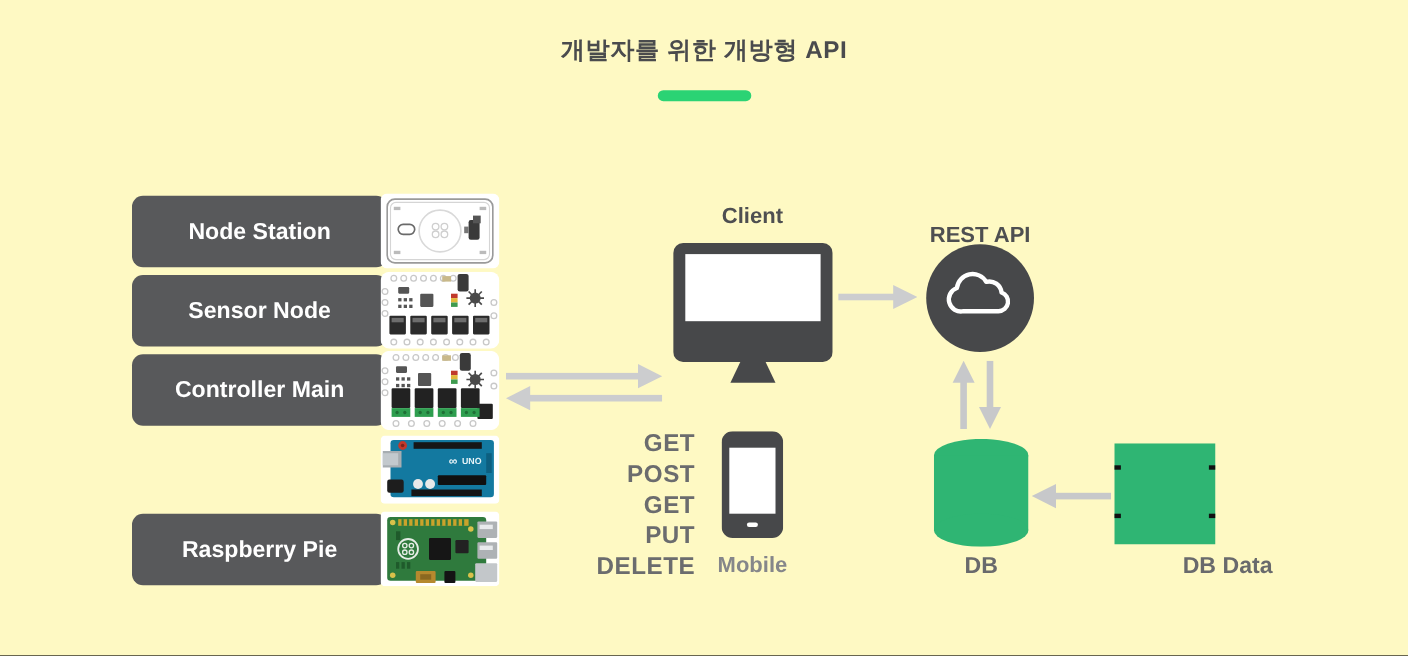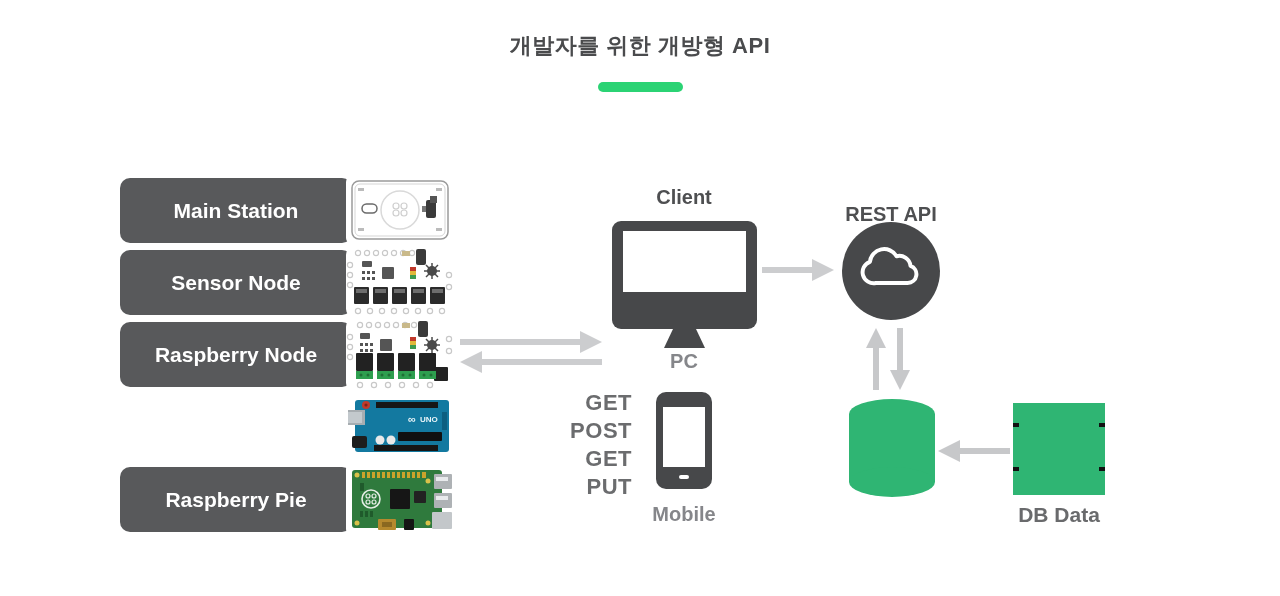--- a/index.html
+++ b/index.html
@@ -1,16 +1,16 @@
 <!DOCTYPE html>
 <html><head>
 <meta charset="utf-8">
 <style>
   html,body{margin:0;padding:0;background:#000;}
-  .stage{position:relative;width:1280px;height:596px;background:#ffffff;overflow:hidden;
+  .stage{position:relative;width:1280px;height:596px;background:#fef9c3;overflow:hidden;
          font-family:"Liberation Sans","DejaVu Sans",sans-serif;}
   .abs{position:absolute;}
 
   .page-title{left:0;top:31px;width:1280px;text-align:center;
     font-size:22px;font-weight:bold;color:#4a4b4d;letter-spacing:.5px;}
   .title-underline{left:598px;top:82px;width:85px;height:10px;border-radius:5px;background:#2bd374;}
 
   .device-row{left:120px;width:232px;height:65px;background:#58595b;border-radius:10px;
     display:flex;align-items:center;justify-content:center;}
   .device-row span{color:#fff;font-size:21px;font-weight:bold;}
@@ -22,21 +22,21 @@
   .dev-img svg{display:block;width:100%;height:100%;}
 
   .col-label{width:140px;text-align:center;font-weight:bold;font-size:20px;}
   .lbl-dark{color:#4e4f51;} .lbl-light{color:#85868a;} .lbl-mid{color:#696a6c;}
 
   .client-label{left:614px;top:186px;}
   .pc-label{left:614px;top:350px;}
   .mobile-label{left:614px;top:503px;}
   .restapi-label{left:821px;top:203px;}
   .db-label{left:822px;top:503px;font-size:21px;}
-  .dbdata-label{left:989px;top:503px;font-size:21px;}
+  .dbdata-label{left:1046px;top:503px;font-size:21px;}
 
   .monitor{left:612px;top:221px;width:145px;height:130px;}
   .phone{left:656px;top:392px;width:56px;height:100px;}
 
   .cloud-circle{left:842px;top:222px;width:98px;height:98px;border-radius:50%;background:#47484a;
     display:flex;align-items:center;justify-content:center;}
 
   .db-cyl{left:849px;top:399px;width:86px;height:98px;}
   .dbdata-sq{left:1013px;top:403px;width:92px;height:92px;}
 
@@ -54,27 +54,27 @@
 </style>
 </head>
 <body>
 
 <div class="stage">
 
   <div class="abs page-title">개발자를 위한 개방형 API</div>
   <div class="abs title-underline"></div>
 
   <div class="abs device-row row-0">
-    <span>Main Station</span>
+    <span>Node Station</span>
   </div>
   <div class="abs device-row row-1">
     <span>Sensor Node</span>
   </div>
   <div class="abs device-row row-2">
-    <span>Raspberry Node</span>
+    <span>Controller Main</span>
   </div>
   <div class="abs device-row row-4">
     <span>Raspberry Pie</span>
   </div>
 
   <div class="abs dev-img img-0">
     <svg viewBox="0 0 108 68">
       <rect x="0" y="0" width="108" height="68" rx="6" fill="#ffffff"></rect>
       <rect x="6" y="5" width="96" height="58" rx="7" fill="none" stroke="#9a9a9a" stroke-width="1.5"></rect>
       <rect x="9" y="8" width="90" height="52" rx="5" fill="none" stroke="#d5d5d5" stroke-width="1"></rect>
@@ -315,31 +315,31 @@
         <polygon points="22,1 0,12 22,23"></polygon>
       </g>
     </svg>
   </div>
 
   <div class="abs http-methods">
     <div>GET</div>
     <div>POST</div>
     <div>GET</div>
     <div>PUT</div>
+    <div>DELETE</div>
   </div>
 
   <div class="abs col-label lbl-dark client-label">Client</div>
   <div class="abs monitor">
     <svg viewBox="0 0 145 130">
       <rect x="0" y="0" width="145" height="108" rx="9" fill="#47484a"></rect>
       <rect x="11" y="10" width="123" height="61" fill="#ffffff"></rect>
       <polygon points="61,108 84,108 93,127 52,127" fill="#47484a"></polygon>
     </svg>
   </div>
-  <div class="abs col-label lbl-light pc-label">PC</div>
 
   <div class="abs phone">
     <svg viewBox="0 0 56 100">
       <rect x="0" y="0" width="56" height="97" rx="10" fill="#47484a"></rect>
       <rect x="7" y="15" width="42" height="60" fill="#ffffff"></rect>
       <rect x="23" y="83" width="10" height="4" rx="2" fill="#ffffff"></rect>
     </svg>
   </div>
   <div class="abs col-label lbl-light mobile-label">Mobile</div>
 
@@ -378,20 +378,21 @@
 
   <div class="abs db-cyl">
     <svg viewBox="0 0 86 98">
       <g fill="#2fb573">
         <ellipse cx="43" cy="15" rx="43" ry="15"></ellipse>
         <rect x="0" y="15" width="86" height="68"></rect>
         <ellipse cx="43" cy="83" rx="43" ry="15"></ellipse>
       </g>
     </svg>
   </div>
+  <div class="abs col-label lbl-mid db-label">DB</div>
 
   <div class="abs arrow arr-dbdata-db">
     <svg width="72" height="28" viewBox="0 0 72 28">
       <g fill="#c7c8ca">
         <rect x="20" y="11" width="52" height="6"></rect>
         <polygon points="22,3 0,14 22,25"></polygon>
       </g>
     </svg>
   </div>
 

